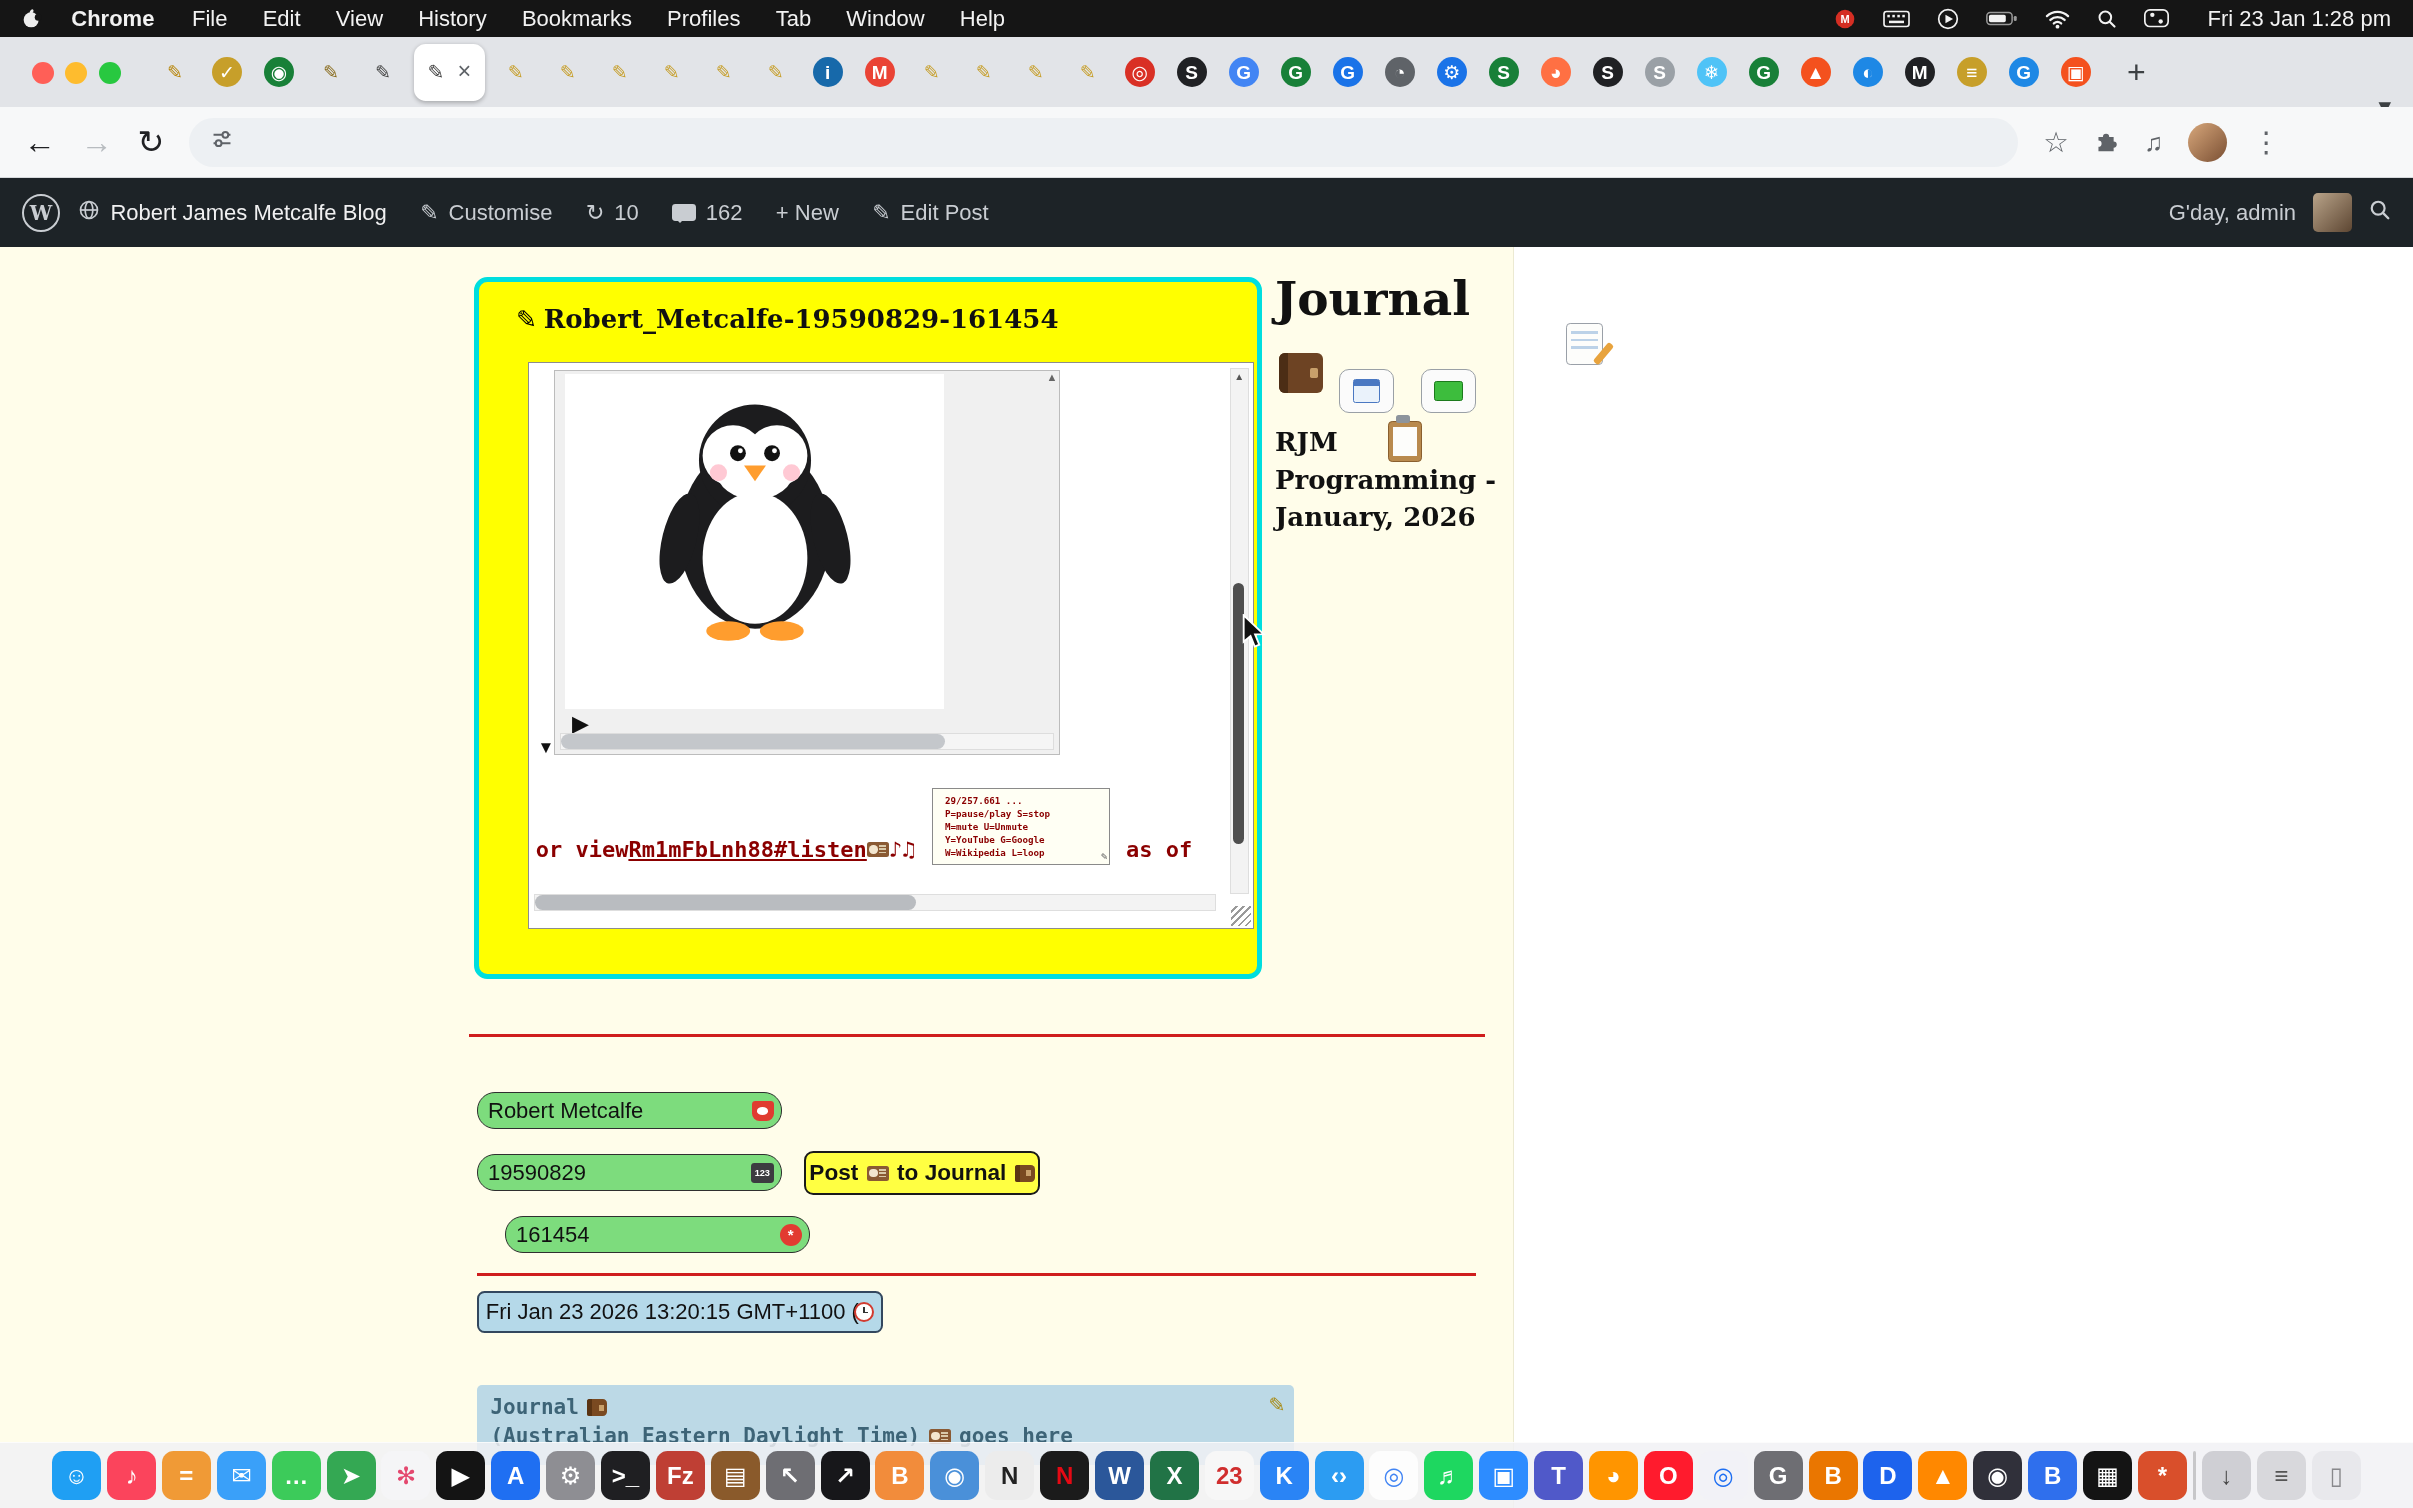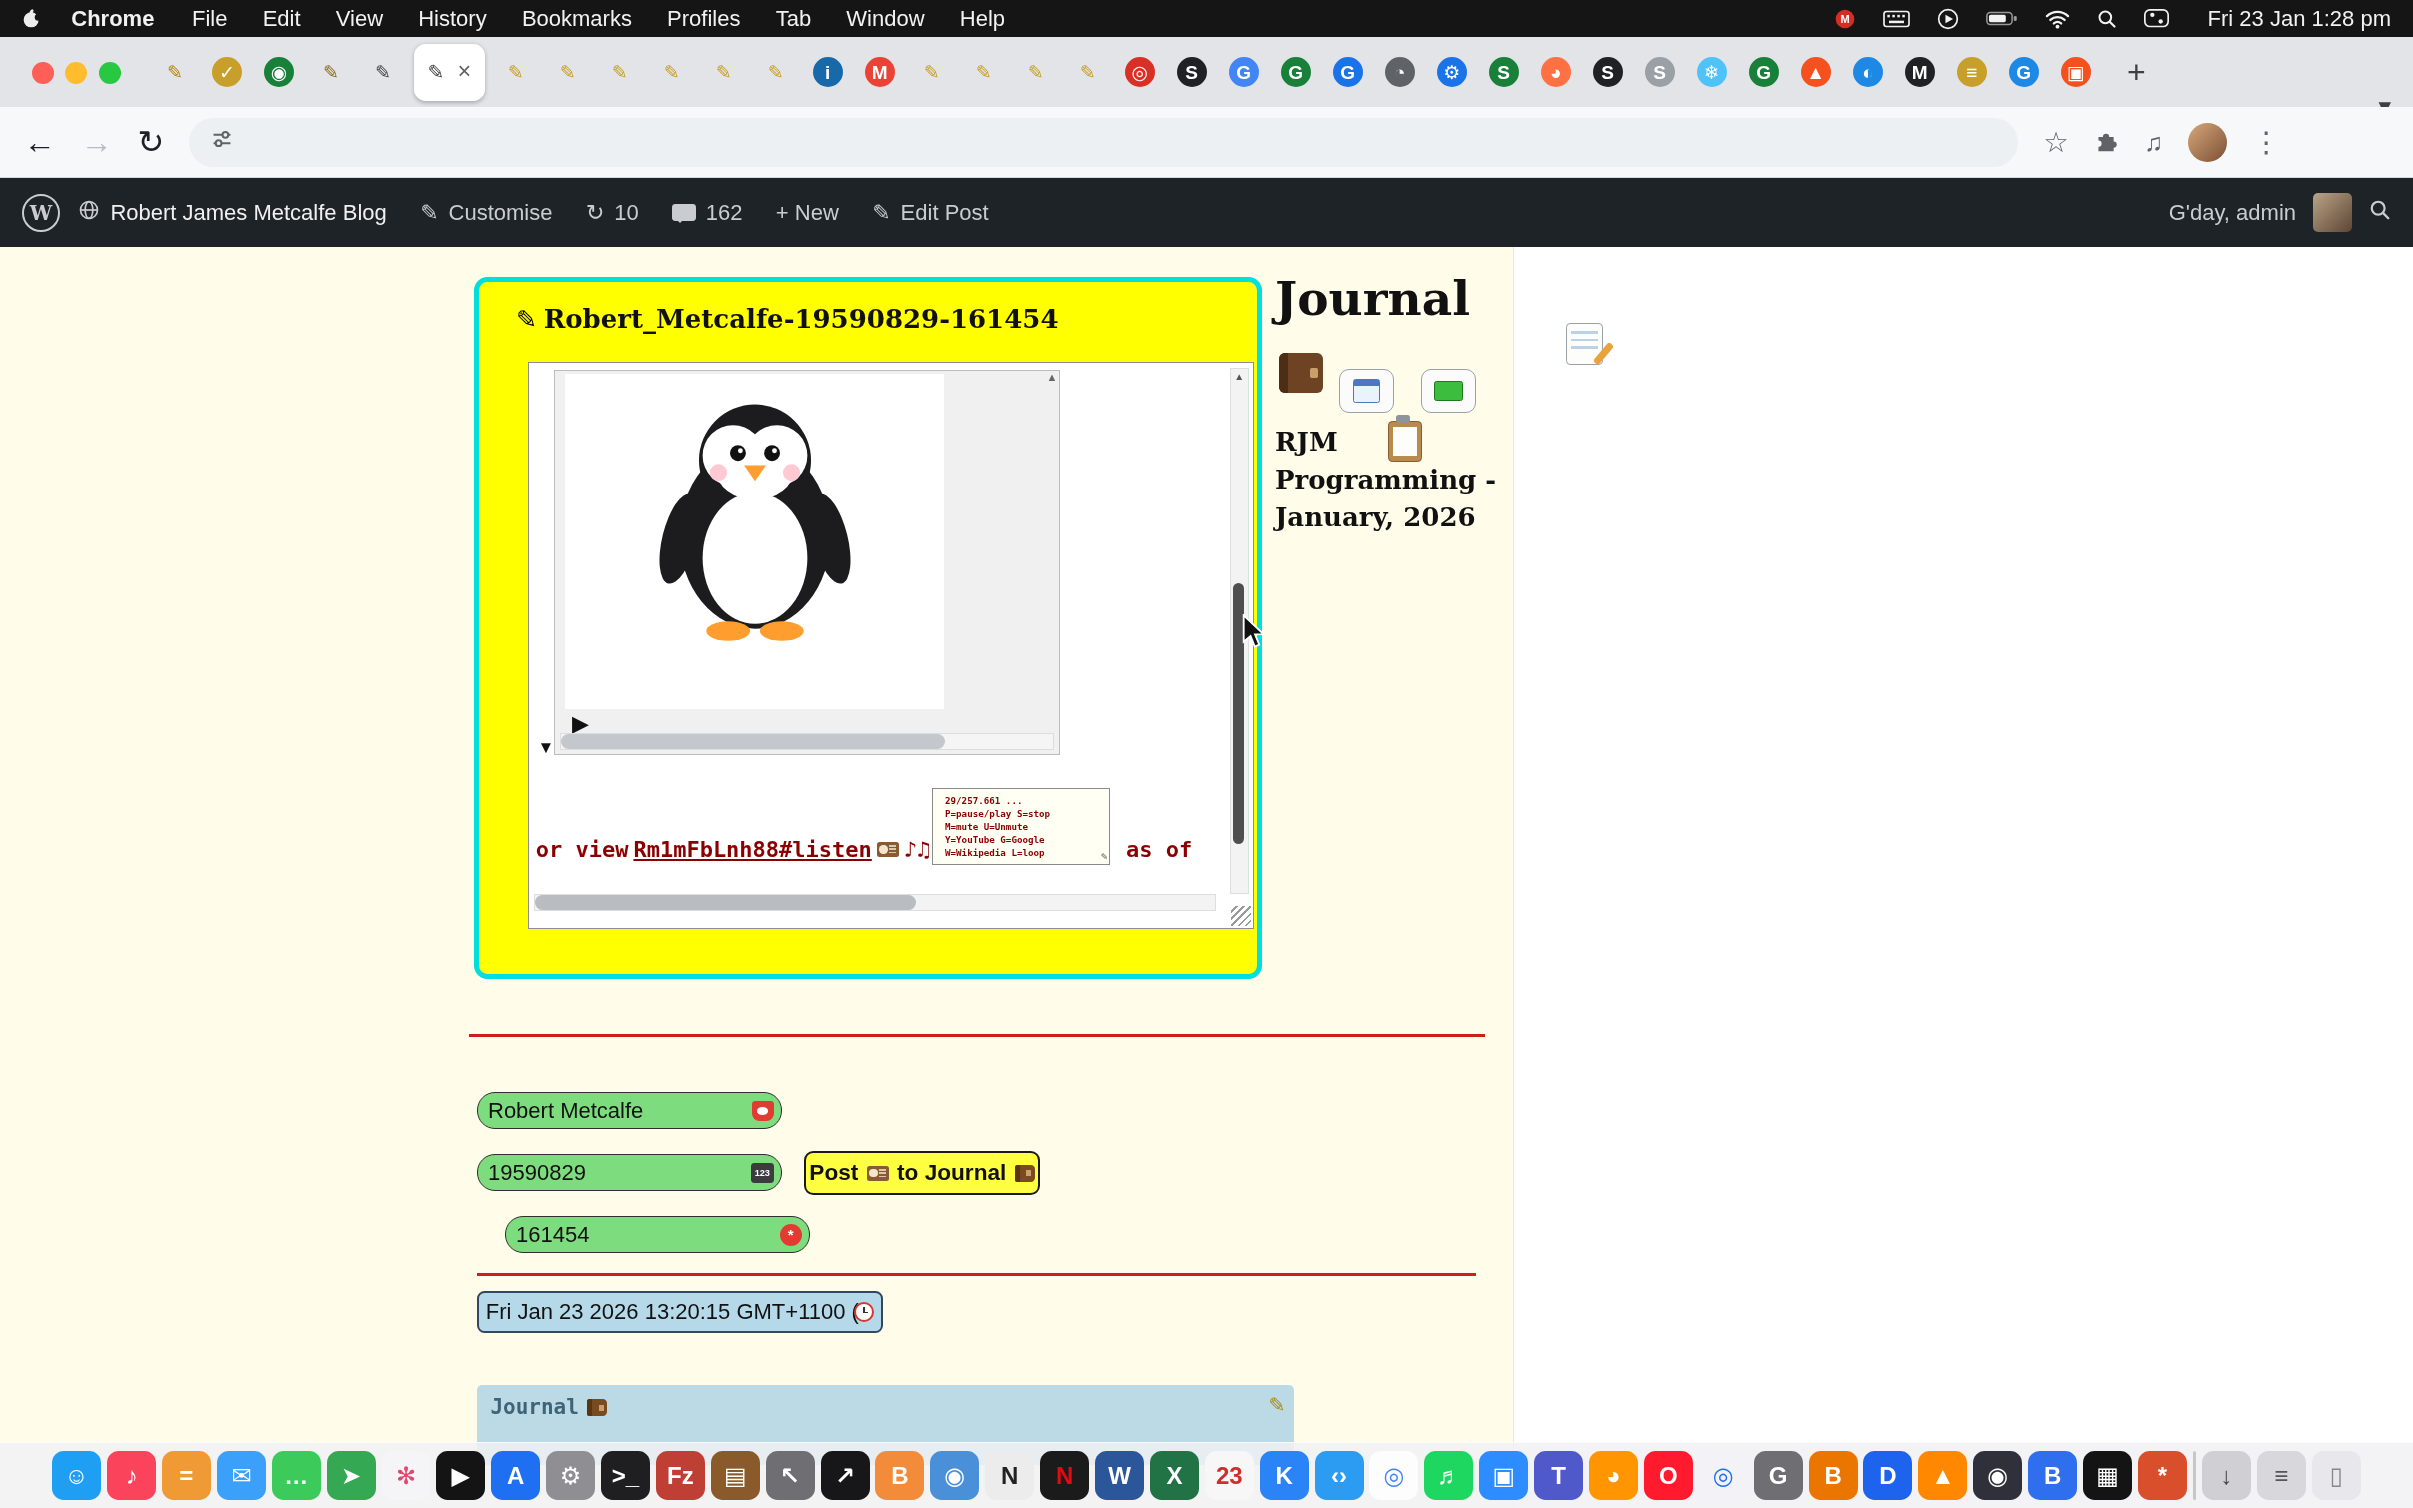--- a/index.html
+++ b/index.html
@@ -90,21 +90,21 @@
   #player-hthumb{width:78%;height:100%;background:#c4c7cb;border-radius:7.5px;}
   #player-uparrow{position:absolute;right:1.7px;top:1.7px;font-size:11px;color:#666;line-height:1;}
   #details-marker{position:absolute;left:8.4px;top:375px;font-size:17px;color:#111;}
 
   #legend-box{position:absolute;left:403px;top:425px;width:178px;height:77px;background:#fffff4;
               border:0.8px solid #8a8a8a;padding:5px 12px;box-sizing:border-box;color:#8b0000;
               font-size:9.2px;line-height:13px;font-weight:bold;z-index:3;}
   #legend-resize{position:absolute;right:1.7px;bottom:0.8px;font-size:11px;color:#555;}
 
   .mline{position:absolute;font-weight:bold;color:#8b0000;font-size:22px;white-space:nowrap;}
-  #mline1{left:6.7px;top:474px;display:flex;align-items:center;gap:5px;}
+  #mline1{left:6.7px;top:474px;display:flex;align-items:center;}
   #listen-link{color:#8b0000;text-decoration:underline;}
   #asof{left:597px;top:474px;}
   #mline2{left:6.7px;top:503px;}
 
   #outer-vscroll{position:absolute;top:5px;right:4.2px;bottom:34px;width:17px;background:#f3f3f3;border:0.8px solid #dedede;}
   #outer-vscroll .arr{display:block;text-align:center;font-size:10px;color:#555;margin-top:1.7px;}
   #outer-vthumb{position:absolute;left:1.7px;top:214px;width:11px;height:261px;background:#4f4f4f;border-radius:6.7px;}
   #outer-hscroll{position:absolute;left:5px;right:37px;bottom:17px;height:15px;background:#f3f3f3;border:0.8px solid #dedede;}
   #outer-hthumb{width:56%;height:100%;background:#b9bcc0;border-radius:7.5px;}
   #outer-resize{position:absolute;right:2.5px;bottom:2.5px;width:20px;height:20px;
@@ -651,20 +651,25 @@
     <div id="date-btn">
       <span style="overflow:hidden;">Fri Jan 23 2026 13:20:15 GMT+1100 (A</span>
       <span class="alarm-ic"></span>
     </div>
 
     <div id="entry-box" class="mono">
       <div class="row">
         <span>Journal</span>
         <span class="book-ic"></span>
       </div>
+      <div class="row">
+        <span>(Australian Eastern Daylight Time)</span>
+        <span class="radio-ic"></span>
+        <span>goes here</span>
+      </div>
       <span id="entry-pencil">✎</span>
     </div>
   </div>
 
   <div id="dock">
 
   <div class="dock-item" style="background: rgb(31, 159, 243);">
         <span class="g">☺</span>
       </div>
       <div class="dock-item" style="background: rgb(251, 68, 92);">

